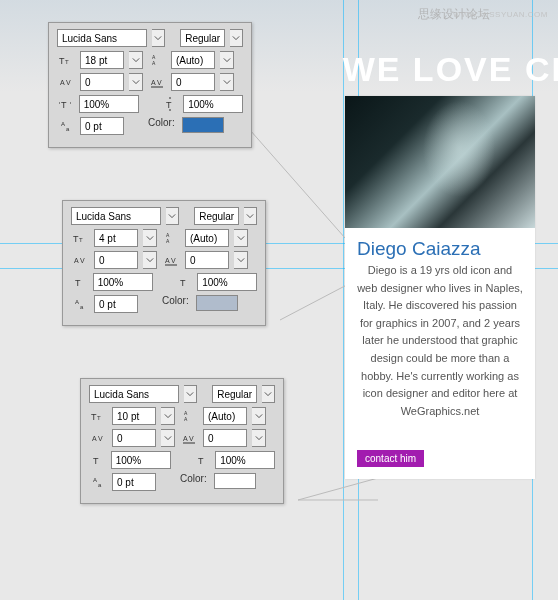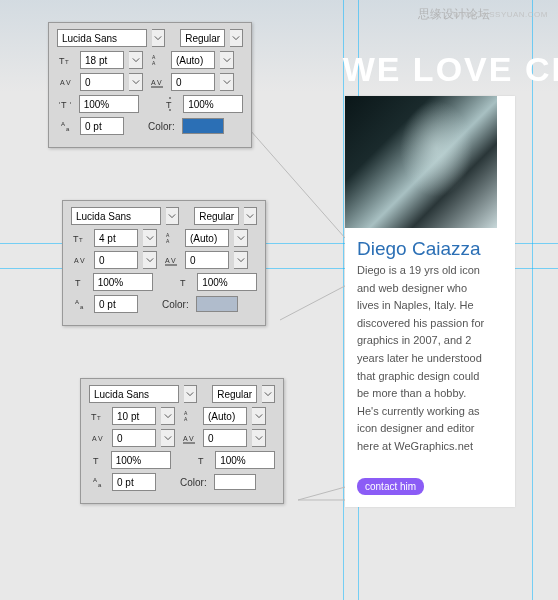--- a/index.html
+++ b/index.html
@@ -1,39 +1,39 @@
 <!DOCTYPE html>
 <html><head>
 <meta charset="utf-8">
 <style>
   * { box-sizing: border-box; margin: 0; padding: 0; font-family: Arial, sans-serif; }
   body { width: 558px; height: 600px; background: #e8e8e8; position: relative; overflow: hidden; }
   .guide-v { position: absolute; top: 0; bottom: 0; width: 1px; background: #00b4ff; opacity: 0.5; }
   .guide-h { position: absolute; left: 0; right: 0; height: 1px; background: #00b4ff; opacity: 0.5; }
   .panel { position: absolute; background: #d8d8d8; border: 1px solid #999; padding: 6px 8px 8px 8px; box-shadow: 1px 1px 3px rgba(0,0,0,0.2); }
-  .panel-row { display: flex; align-items: center; margin-bottom: 4px; gap: 5px; }
+  .panel-row { display: flex; align-items: flex-start; margin-bottom: 4px; gap: 5px; }
   .icon-cell { width: 18px; height: 18px; display: flex; align-items: center; justify-content: center; font-size: 9px; color: #333; }
   .field { background: #fff; border: 1px solid #888; height: 18px; font-size: 10px; padding: 0 4px; display: flex; align-items: center; }
   .dd { width: 14px; height: 18px; background: #efefef; border: 1px solid #888; border-left: none; display: flex; align-items: center; justify-content: center; }
   .dd svg { width: 8px; height: 8px; }
   .font-name { width: 98px; }
   .font-style { width: 48px; }
   .num { width: 44px; }
   .pct { width: 64px; text-align: left; }
   .clr-label { font-size: 10px; color: #333; padding-right: 2px; }
   .swatch { width: 42px; height: 16px; border: 1px solid #888; }
   .conn { position: absolute; stroke: #bbb; stroke-width: 1; fill: none; }
-  .card { position: absolute; background: #fff; width: 170px; padding: 0 18px 12px 0; box-shadow: 0 0 2px rgba(0,0,0,0.1); }
+  .card { position: absolute; background: #fff; width: 190px; padding: 0 0 12px 0; box-shadow: 0 0 2px rgba(0,0,0,0.1); }
   .photo { width: 100%; height: 132px; background: linear-gradient(135deg,#0a1618 0%,#1a2a2c 30%,#a8c0c2 55%,#2a3638 70%,#c8d8da 100%); position: relative; }
   .photo::after { content:""; position:absolute; inset:0; background: radial-gradient(ellipse 60px 80px at 60% 40%, rgba(200,220,220,0.6), transparent 60%); }
   .card-body { padding: 10px 12px 0 12px; }
   .name { font-size: 19px; color: #2b6fb5; font-family: "Lucida Sans", sans-serif; margin-bottom: 2px; }
   .role { font-size: 11px; color: #b8b8b8; margin-bottom: 10px; }
-  .bio { font-size: 11px; line-height: 1.6; color: #555; margin-bottom: 20px; }
-  .contact { display: inline-block; background: #8b5cf6; color: #fff; font-size: 10px; padding: 3px 8px; border-radius: 8px; }
+  .bio { font-size: 11px; line-height: 1.6; color: #555; margin-bottom: 28px; text-align: center; }
+  .contact { display: inline-block; background: #a21caf; color: #fff; font-size: 10px; padding: 3px 8px; }
   .watermark1 { position: absolute; top: 6px; right: 68px; font-size: 12px; color: rgba(170,170,170,0.8); }
   .watermark2 { position: absolute; top: 10px; right: 10px; font-size: 8px; color: rgba(190,190,190,0.8); letter-spacing: 0.5px; }
   .headline { position: absolute; top: 50px; right: -20px; font-size: 34px; font-weight: bold; color: #fff; letter-spacing: 2px; white-space: nowrap; }
   .banner { position: absolute; top: 0; left: 0; right: 0; height: 92px; background: linear-gradient(to bottom, rgba(180,200,215,0.4), rgba(232,232,232,0)); }
 </style>
 </head>
 <body>
 
 <div class="banner"></div>
 

